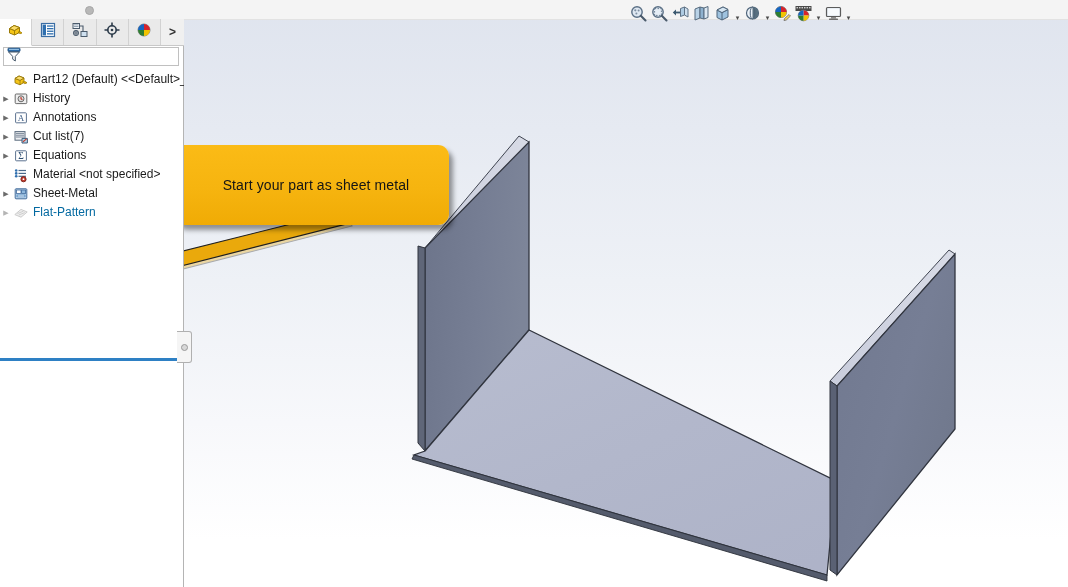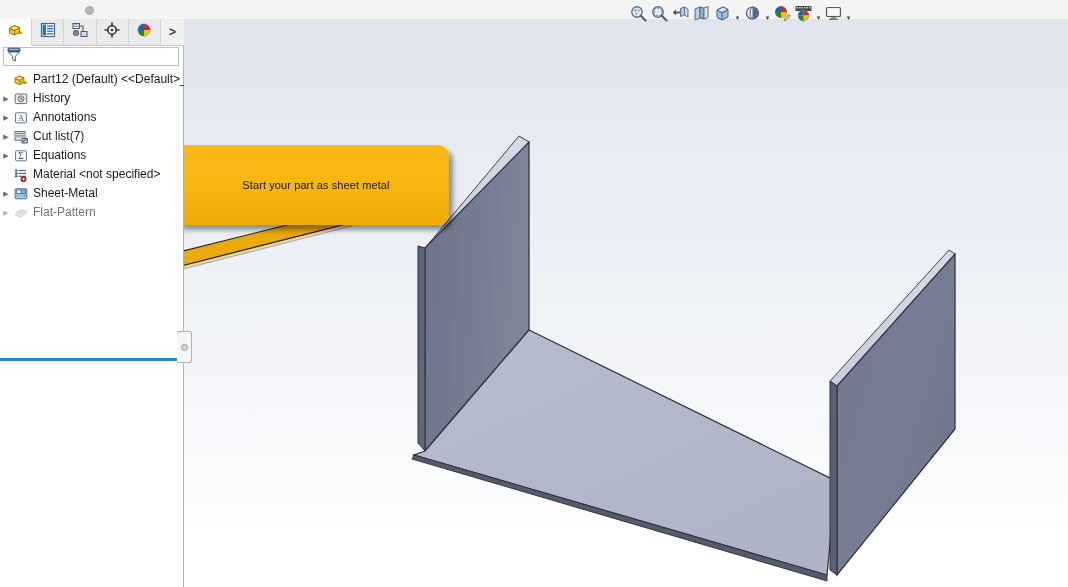--- a/index.html
+++ b/index.html
@@ -100,21 +100,21 @@
     width: 184px; height: 290px;
     overflow: hidden;
   }
   .trow {
     height: 19px;
     display: flex; align-items: center;
     white-space: nowrap;
     font-size: 12px;
     color: #1a1a1a;
   }
-  .trow.dim { color: #737373; }
+  .trow.dim { color: #0369a1; }
   .arrow {
     width: 12px; height: 19px; flex: 0 0 12px;
     display: flex; align-items: center; justify-content: center;
     font-size: 7px; color: #6b6b6b;
   }
   .arrow.on::after { content: "\25B6"; }
   .arrow.dim.on::after { content: "\25B6"; color: #b5b5b5; }
   .ticon {
     width: 18px; height: 17px; flex: 0 0 18px;
     display: flex; align-items: center; justify-content: center;
@@ -150,21 +150,21 @@
     width: 276px; height: 80px;
     background: linear-gradient(to bottom, #fbbb16 0%, #f6b40f 55%, #f0ab05 100%);
     border-radius: 11px;
     box-shadow: 4px 5px 5px rgba(0,0,0,0.40);
     display: flex; align-items: center;
     box-sizing: border-box;
   }
   #callouttext {
     width: 100%;
     text-align: center;
-    font-size: 11px;
+    font-size: 14px;
     color: #151515;
     letter-spacing: 0.1px;
     padding-left: 10px;
   }
   #arrowsvg {
     position: absolute; left: 100px; top: 215px;
     width: 240px; height: 90px;
     overflow: visible;
     pointer-events: none;
   }

